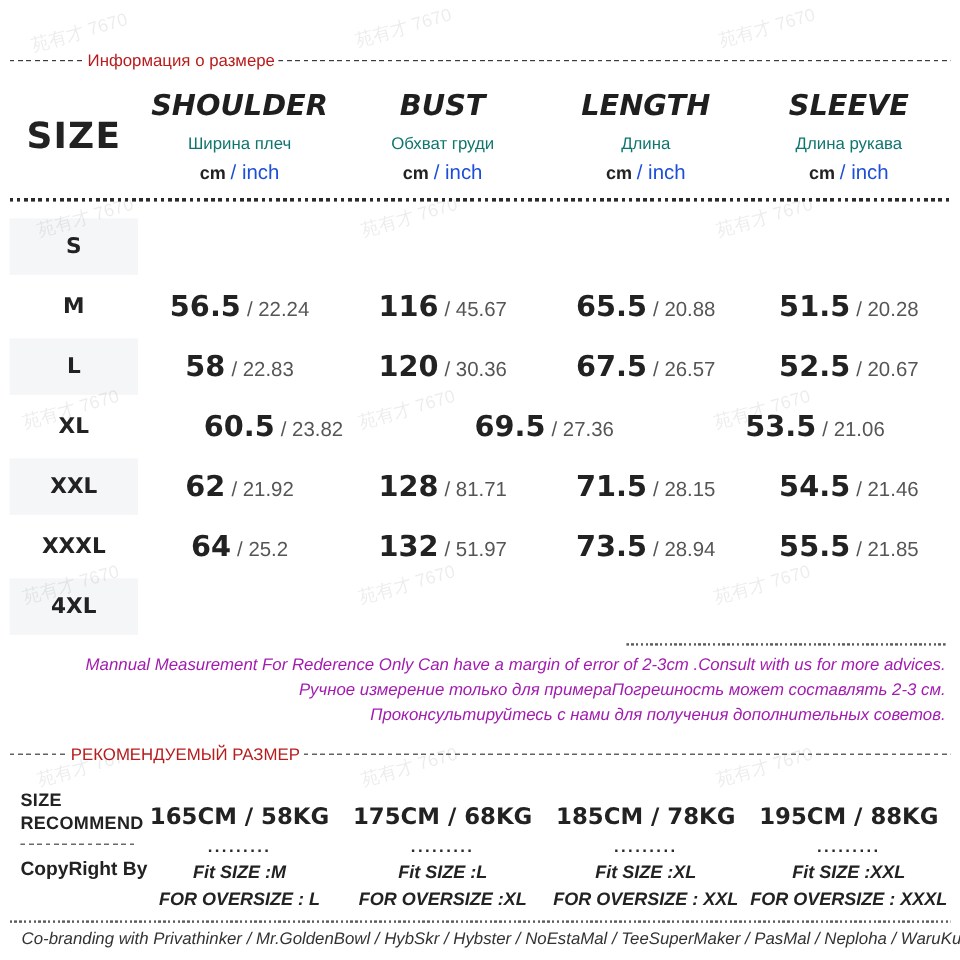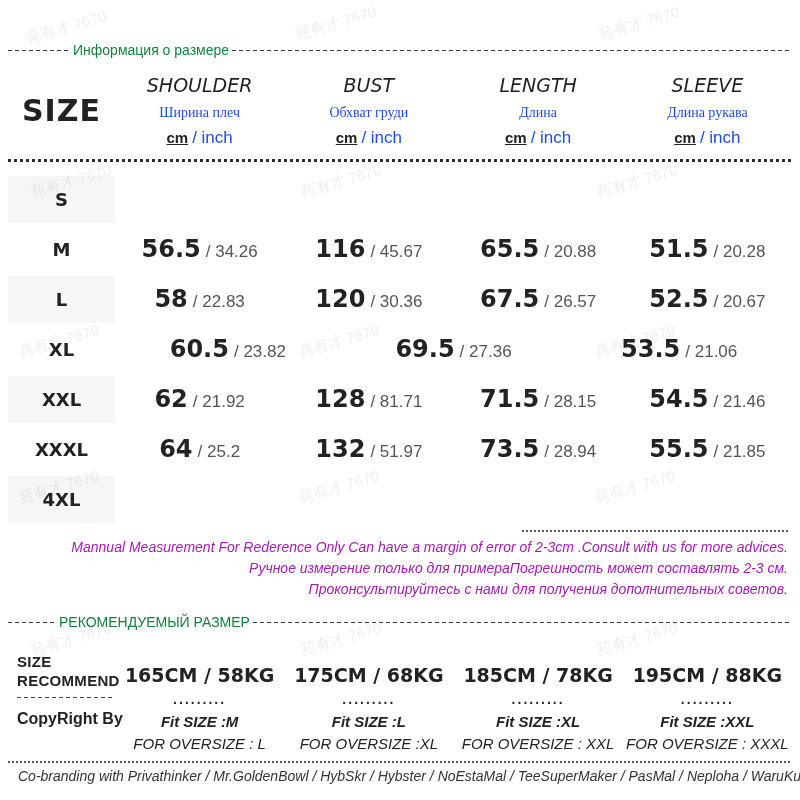--- a/index.html
+++ b/index.html
@@ -9,37 +9,37 @@
     background:#ffffff;
     font-family:"Liberation Sans", sans-serif;
     color:#2b2b2b;
     overflow:hidden;
   }
   .content { position:relative; z-index:1; }
 
   
   .rule-labeled { display:flex; align-items:center; margin:0 8px; }
   .dashseg { height:1px; background:repeating-linear-gradient(90deg,#3c3c3c 0 4px,transparent 4px 7px); }
-  .rule-label { font-size:14px; color:#15803d; padding:0 3px; white-space:nowrap; }
+  .rule-label { font-size:14px; color:#b91c1c; padding:0 3px; white-space:nowrap; }
   .rule1 { margin-top:42px; }
   .rule1 .left  { width:62px; }
   .rule1 .right { flex:1; }
   .rule2 { margin-top:14px; }
   .rule2 .left  { width:48px; }
   .rule2 .right { flex:1; }
 
   
   .thead { display:flex; margin:14px 8px 0 8px; }
   .corner { width:107px; display:flex; align-items:center; justify-content:center;
             font-family:"DejaVu Sans", sans-serif; font-weight:bold; font-size:30px; letter-spacing:1px; color:#222; }
   .hcol { flex:1; text-align:center; padding-top:2px; }
-  .hcol .en { font-family:"DejaVu Sans", sans-serif; font-style:italic; font-weight:normal; font-size:19px; color:#1f1f1f; }
-  .hcol .ru { font-size:14px; color:#1d4ed8; margin-top:9px;font-family:Liberation Serif, serif; }
+  .hcol .en { font-family:"DejaVu Sans", sans-serif; font-style:italic; font-weight:bold; font-size:24px; color:#1f1f1f; }
+  .hcol .ru { font-size:14px; color:#0f766e; margin-top:9px; }
   .hcol .units { margin-top:7px; }
-  .units .cm  { font-weight:bold; font-size:15px; color:#222;text-decoration:underline; }
+  .units .cm  { font-weight:bold; font-size:15px; color:#222; }
   .units .inch{ font-size:17px; color:#1d4ed8; margin-left:4px; }
 
   .thickdot { height:3px; margin:11px 8px 0 8px;
               background:repeating-linear-gradient(90deg,#2b2b2b 0 3px,transparent 3px 6px); }
 
   
   .rows { margin:12px 8px 0 8px; }
   .trow { display:flex; height:50px; align-items:center; }
   .tsize { width:107px; height:47px; line-height:47px; text-align:center;
            font-family:"DejaVu Sans", sans-serif; font-weight:bold; font-size:18px; color:#222; }
@@ -58,21 +58,21 @@
   .recommend { display:flex; margin:12px 8px 0 8px; }
   .rec-left { width:107px; padding:10px 0 0 9px; box-sizing:border-box; }
   .rec-title { font-weight:bold; font-size:15px; line-height:19px; letter-spacing:0.3px; color:#222; white-space:nowrap; }
   .rec-dash { width:97px; height:1px; margin:7px 0 0 0;
               background:repeating-linear-gradient(90deg,#444 0 4px,transparent 4px 7px); }
   .rec-copy { margin-top:12px; font-weight:bold; font-size:16px; color:#222; white-space:nowrap; }
   .rec-col { flex:1; text-align:center; }
   .stat { margin-top:22px; font-family:"DejaVu Sans", sans-serif; font-weight:bold; font-size:19px; color:#222; white-space:nowrap; }
   .dots { margin-top:8px; font-weight:bold; font-size:14px; letter-spacing:2px; line-height:10px; color:#2b2b2b; }
   .fit      { margin-top:9px; font-style:italic; font-weight:bold; font-size:15px; color:#222; white-space:nowrap; }
-  .oversize { margin-top:5px; font-style:italic; font-weight:normal; font-size:15px; color:#222; white-space:nowrap; }
+  .oversize { margin-top:5px; font-style:italic; font-weight:bold; font-size:15px; color:#222; white-space:nowrap; }
 
   
   .footer-rule { margin:9px 8px 0 8px; height:2px;
                  background:repeating-linear-gradient(90deg,#5a5a5a 0 2px,transparent 2px 4px); }
   .footer-text { margin:5px 8px 0 18px; font-style:italic; font-size:14px; color:#333; white-space:nowrap; }
 
   
   .wm { position:absolute; z-index:2; color:rgba(0,0,0,0.075); font-size:15px;
         transform:rotate(-16deg); white-space:nowrap; pointer-events:none; }
 </style>
@@ -148,21 +148,21 @@
       <div class="trow shaded">
         <div class="tsize">S</div>
         <div class="tcell"><span class="cm"></span><span class="inch"></span></div>
         <div class="tcell"><span class="cm"></span><span class="inch"></span></div>
         <div class="tcell"><span class="cm"></span><span class="inch"></span></div>
         <div class="tcell"><span class="cm"></span><span class="inch"></span></div>
       </div>
 
       <div class="trow">
         <div class="tsize">M</div>
-        <div class="tcell"><span class="cm">56.5</span><span class="inch">/ 34.26</span></div>
+        <div class="tcell"><span class="cm">56.5</span><span class="inch">/ 22.24</span></div>
         <div class="tcell"><span class="cm">116</span><span class="inch">/ 45.67</span></div>
         <div class="tcell"><span class="cm">65.5</span><span class="inch">/ 20.88</span></div>
         <div class="tcell"><span class="cm">51.5</span><span class="inch">/ 20.28</span></div>
       </div>
 
       <div class="trow shaded">
         <div class="tsize">L</div>
         <div class="tcell"><span class="cm">58</span><span class="inch">/ 22.83</span></div>
         <div class="tcell"><span class="cm">120</span><span class="inch">/ 30.36</span></div>
         <div class="tcell"><span class="cm">67.5</span><span class="inch">/ 26.57</span></div>

